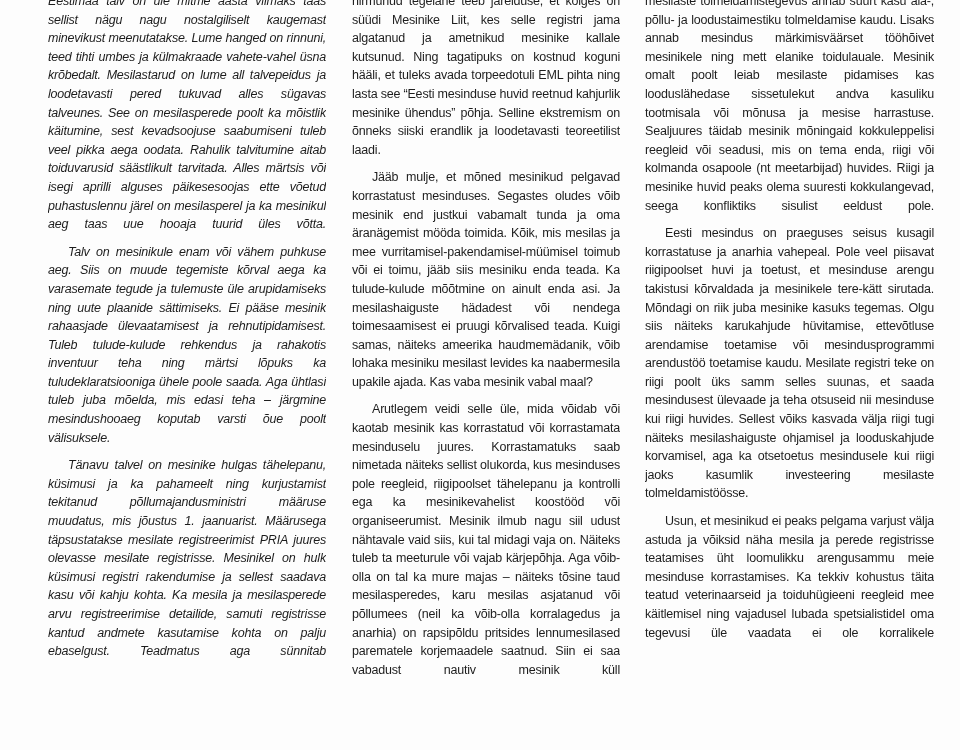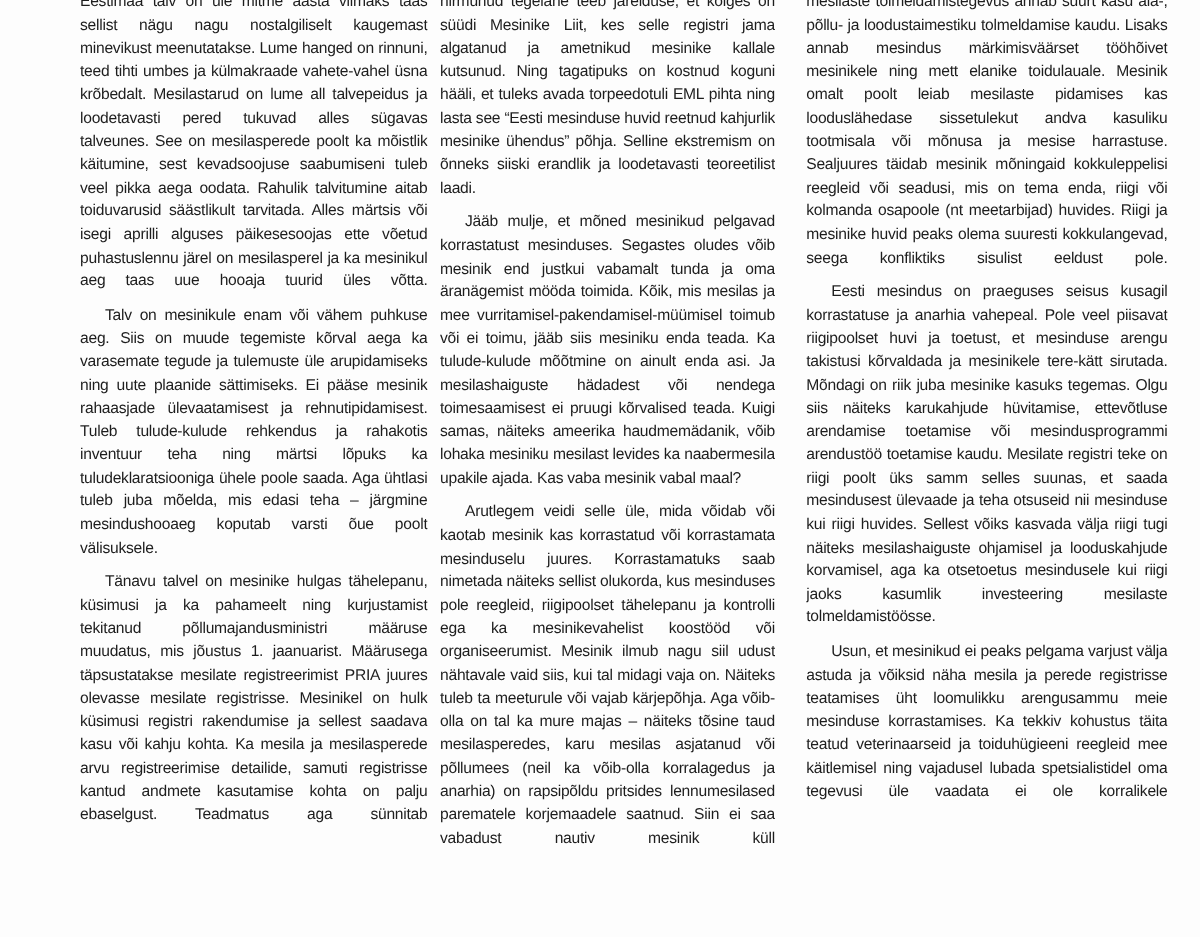--- a/index.html
+++ b/index.html
@@ -31,21 +31,21 @@
     font-size: 12.5px;
     line-height: 18.6px;
     letter-spacing: -0.2px;
     text-align: justify;
     hyphens: auto;
     -webkit-hyphens: auto;
   }
   .indent { text-indent: 20px; }
   
   .cont { text-align-last: justify; }
-  #col-1 { left: 64px;  width: 278px; }
+  #col-1 { left: 48px;  width: 278px; font-style: italic; }
   #col-2 { left: 352px; width: 268px; }
   #col-3 { left: 645px; width: 289px; }
 </style>
 </head>
 <body>
 
 <div class="page">
 
   <div class="text-column" id="col-1">
     <div class="col-inner">

